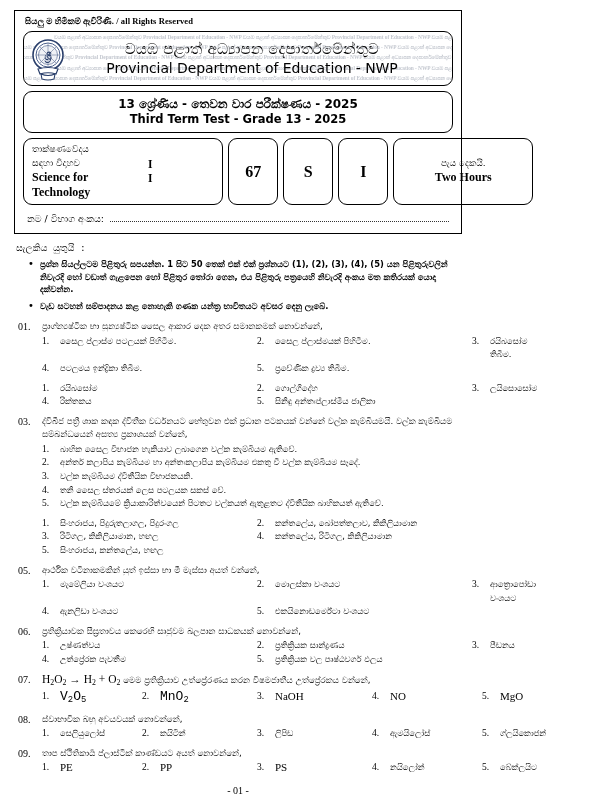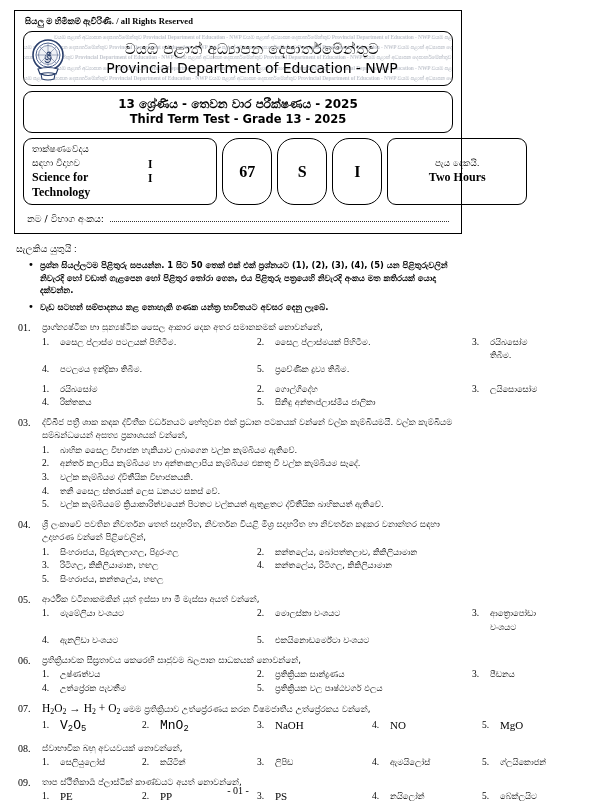--- a/index.html
+++ b/index.html
@@ -127,21 +127,21 @@
     align-items: stretch;
     margin-top: 5px;
     gap: 5px;
   }
   .subject-box {
     border: 1.1px solid #000;
     border-radius: 9px;
     flex: 1 1 auto;
     display: flex;
     align-items: center;
-    padding: 3px 6px 4px 8px;
+    padding: 3px 12px 4px 8px;
     min-height: 38px;
     box-sizing: border-box;
   }
   .subject-names { flex: 1; }
   .subj-si {
     font-family: "DejaVu Sans", "Liberation Sans", sans-serif;
     font-size: 9px;
     line-height: 14px;
   }
   .subj-en {
@@ -152,21 +152,21 @@
   .subject-papers {
     width: 120px;
     text-align: center;
     font-size: 11.5px;
     font-weight: 700;
     line-height: 14.5px;
     font-family: "Liberation Serif", serif;
   }
   .code-pill {
     border: 1.1px solid #000;
-    border-radius: 17px;
+    border-radius: 9px;
     min-width: 34px;
     padding: 0 7px;
     display: flex;
     align-items: center;
     justify-content: center;
     font-size: 16px;
     font-weight: 700;
     font-family: "Liberation Serif", serif;
   }
   .duration-box {
@@ -207,21 +207,21 @@
   }
   .dotted-fill {
     flex: 1;
     border-bottom: 1.1px dotted #333;
     margin: 0 0 3px 6px;
     height: 1px;
   }
 
   
   .instr-title {
-    font-family: Liberation Sans, sans-serif;
+    font-family: Liberation Mono, monospace;
     font-size: 9.5px;
     margin: 9px 0 4px 2px;
   }
   .bullet-item {
     display: flex;
     margin: 0 0 4px 0;
     padding-left: 14px;
   }
   .bullet-dot {
     width: 12px;
@@ -478,33 +478,29 @@
           <div class="opt">
             <span class="opt-n">2.</span>
             <span class="opt-t">අන්තර් කලාපිය කැම්බියම හා අන්තඃකලාපිය කැම්බියම එකතු වී වල්ක කැම්බියම සෑදේ.</span>
           </div>
           <div class="opt">
             <span class="opt-n">3.</span>
             <span class="opt-t">වල්ක කැම්බියම ද්විතීයික විභාජකයකි.</span>
           </div>
           <div class="opt">
             <span class="opt-n">4.</span>
-            <span class="opt-t">තනි සෛල ස්තරයක් ලෙස ධනයට සකස් වේ.</span>
+            <span class="opt-t">තනි සෛල ස්තරයක් ලෙස පටලයක සකස් වේ.</span>
           </div>
           <div class="opt">
             <span class="opt-n">5.</span>
             <span class="opt-t">වල්ක කැම්බියමේ ක්‍රියාකාරිත්වයෙන් පිටතට වල්කයත් ඇතුළතට ද්විතීයික බාහිකයත් ඇතිවේ.</span>
           </div>
         </div>
       </div>
       <div class="q-block">
-        <div class="q-head">
-          <div class="q-num">04.</div>
-          <div class="q-stem">ශ්‍රී ලංකාවේ පවතින නිවර්තන තෙත් සදාහරිත, නිවර්තන වියළි මිශ්‍ර සදාහරිත හා නිවර්තන කඳුකර වනාන්තර සඳහා උදාහරණ වන්නේ පිළිවෙලින්,</div>
-        </div>
         <div class="opts opts-grid2">
           <div class="opt">
             <span class="opt-n">1.</span>
             <span class="opt-t">සිංහරාජය, පිදුරුතලාගල, පිදුරංගල</span>
           </div>
           <div class="opt">
             <span class="opt-n">2.</span>
             <span class="opt-t">කන්තලේය, බෝපත්තලාව, කිකිලියාමාන</span>
           </div>
           <div class="opt">

